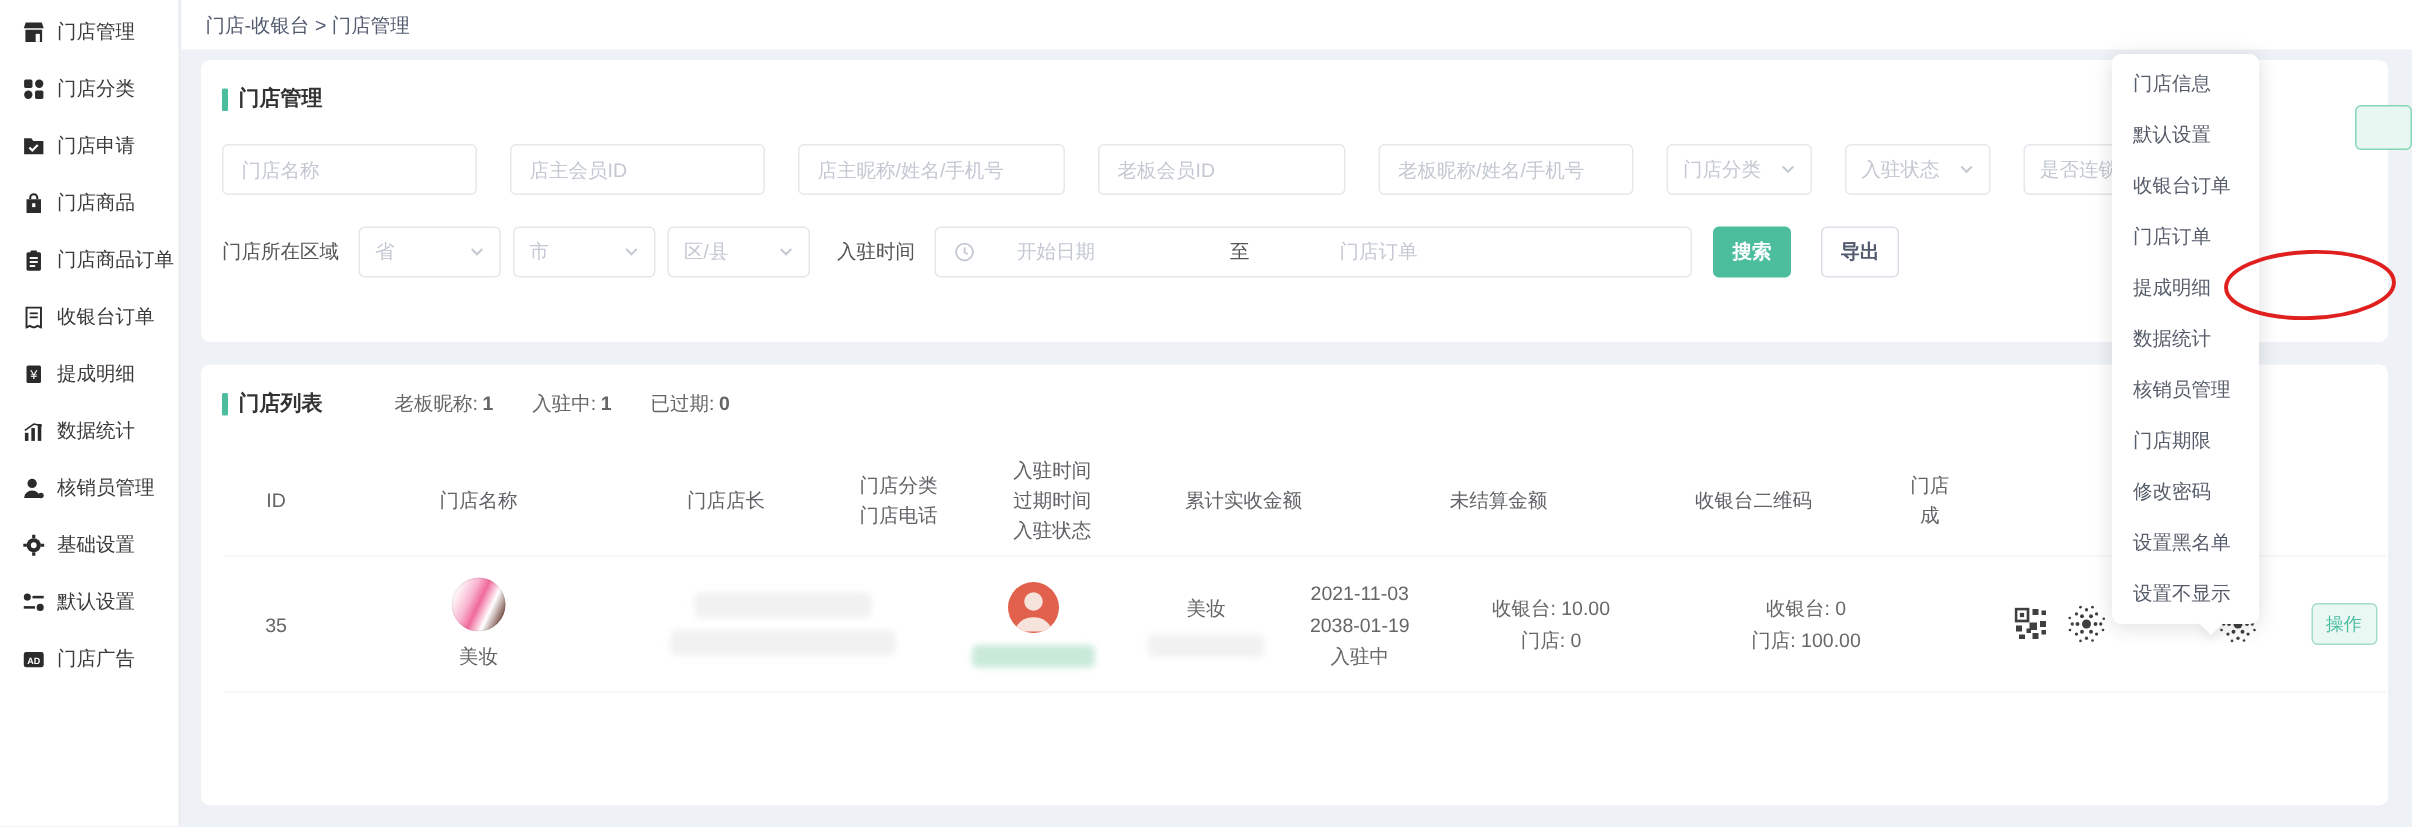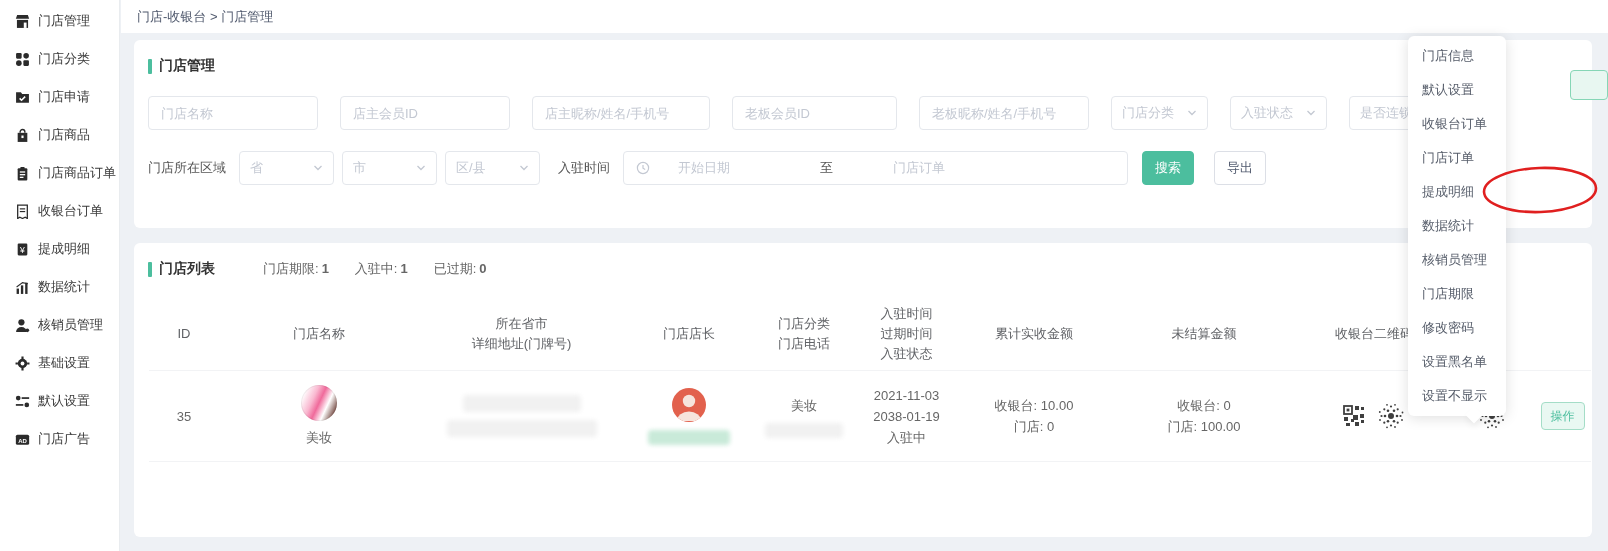--- a/index.html
+++ b/index.html
@@ -36,21 +36,21 @@
   .sel { height:34px; border:1px solid #e4e7ec; border-radius:4px; padding:0 10px; background:#fff;
     display:flex; align-items:center; justify-content:space-between; color:#c3c8d2; cursor:pointer; }
   .sel .chev { width:10px; height:10px; flex:none; margin-left:6px; }
   .flabel { color:#555; flex:none; }
   .daterange { height:34px; border:1px solid #e4e7ec; border-radius:4px; background:#fff;
     display:flex; align-items:center; padding:0 12px; width:505px; }
   .daterange .ph { color:#c3c8d2;text-align:center; }
   .daterange .mid { color:#555; margin:0 60px 0 90px; }
   .clock { width:14px; height:14px; margin-right:28px; flex:none; }
   .btn { height:34px; border-radius:4px; font-size:13px; cursor:pointer; border:1px solid transparent;
-    font-family:"Liberation Sans","DejaVu Sans",sans-serif; }
+    font-family:"Liberation Sans","DejaVu Sans",sans-serif;font-weight:bold; }
   .btn-search { width:52px; background:#4cbe9e; color:#fff; border-color:#4cbe9e; margin-left:14px; }
   .btn-export { width:52px; background:#fff; color:#515a6e; border-color:#dcdfe6; margin-left:20px; }
 
   
   .stats { display:flex; align-items:center; gap:26px; margin-left:48px; color:#666; }
   .stats b { font-weight:bold; color:#666; margin-left:3px; }
   .thead, .trow { display:flex; align-items:center; margin:0 0 0 15px; width:1442px; }
   .thead { margin-top:20px; min-height:72px; color:#606266; }
   .hcell { display:flex; flex-direction:column; align-items:center; justify-content:center;
     line-height:20px; text-align:center; }
@@ -280,36 +280,32 @@
       <button class="btn btn-search">搜索</button>
       <button class="btn btn-export">导出</button>
     </div>
   </section>
 
   <section class="card card-list">
     <div class="card-title-row">
       <span class="gbar"></span>
       <span class="ctitle">门店列表</span>
       <div class="stats">
-        <span><span>门店期限:</span><b>1</b></span>
+        <span><span>老板昵称:</span><b>1</b></span>
         <span><span>入驻中:</span><b>1</b></span>
         <span><span>已过期:</span><b>0</b></span>
       </div>
     </div>
 
     <div class="thead">
       <div class="hcell c0">
           <span>ID</span>
         </div>
       <div class="hcell c1">
           <span>门店名称</span>
-        </div>
-      <div class="hcell c2">
-          <span>所在省市</span>
-          <span>详细地址(门牌号)</span>
         </div>
       <div class="hcell c3">
           <span>门店店长</span>
         </div>
       <div class="hcell c4">
           <span>门店分类</span>
           <span>门店电话</span>
         </div>
       <div class="hcell c5">
           <span>入驻时间</span>

